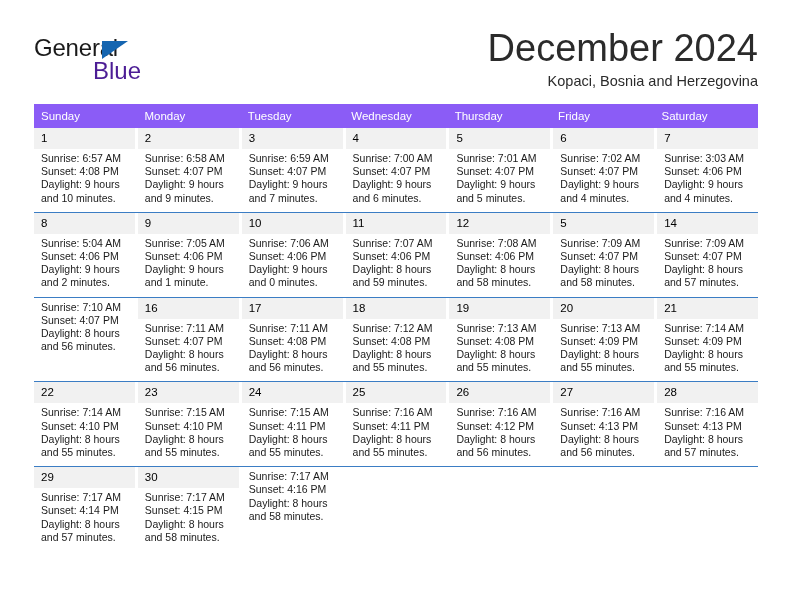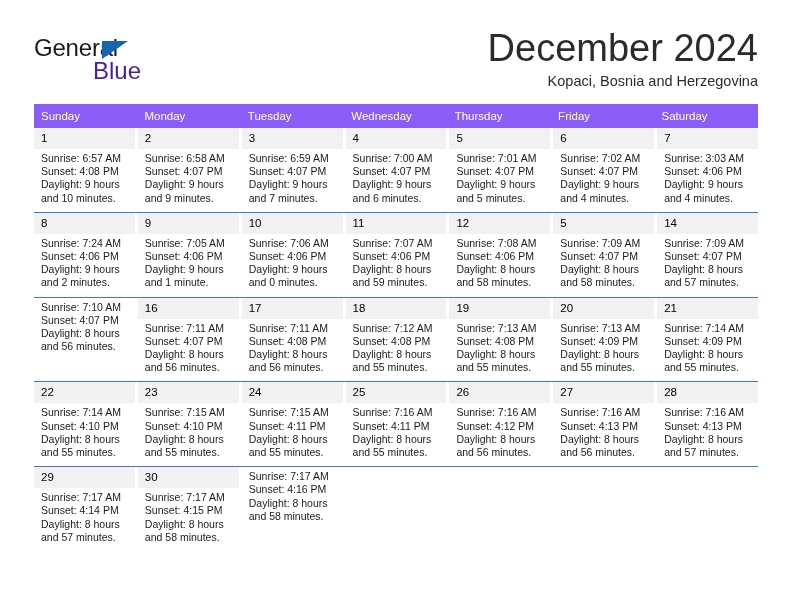--- a/index.html
+++ b/index.html
@@ -232,21 +232,21 @@
               <div>Sunset: 4:06 PM</div>
               <div>Daylight: 9 hours</div>
               <div>and 4 minutes.</div>
             </div>
           </div>
         </div>
         <div class="week-row">
           <div class="day-cell">
             <div class="day-number">8</div>
             <div class="day-body">
-              <div>Sunrise: 7:24 AM</div>
+              <div>Sunrise: 5:04 AM</div>
               <div>Sunset: 4:06 PM</div>
               <div>Daylight: 9 hours</div>
               <div>and 2 minutes.</div>
             </div>
           </div>
           <div class="day-cell">
             <div class="day-number">9</div>
             <div class="day-body">
               <div>Sunrise: 7:05 AM</div>
               <div>Sunset: 4:06 PM</div>

